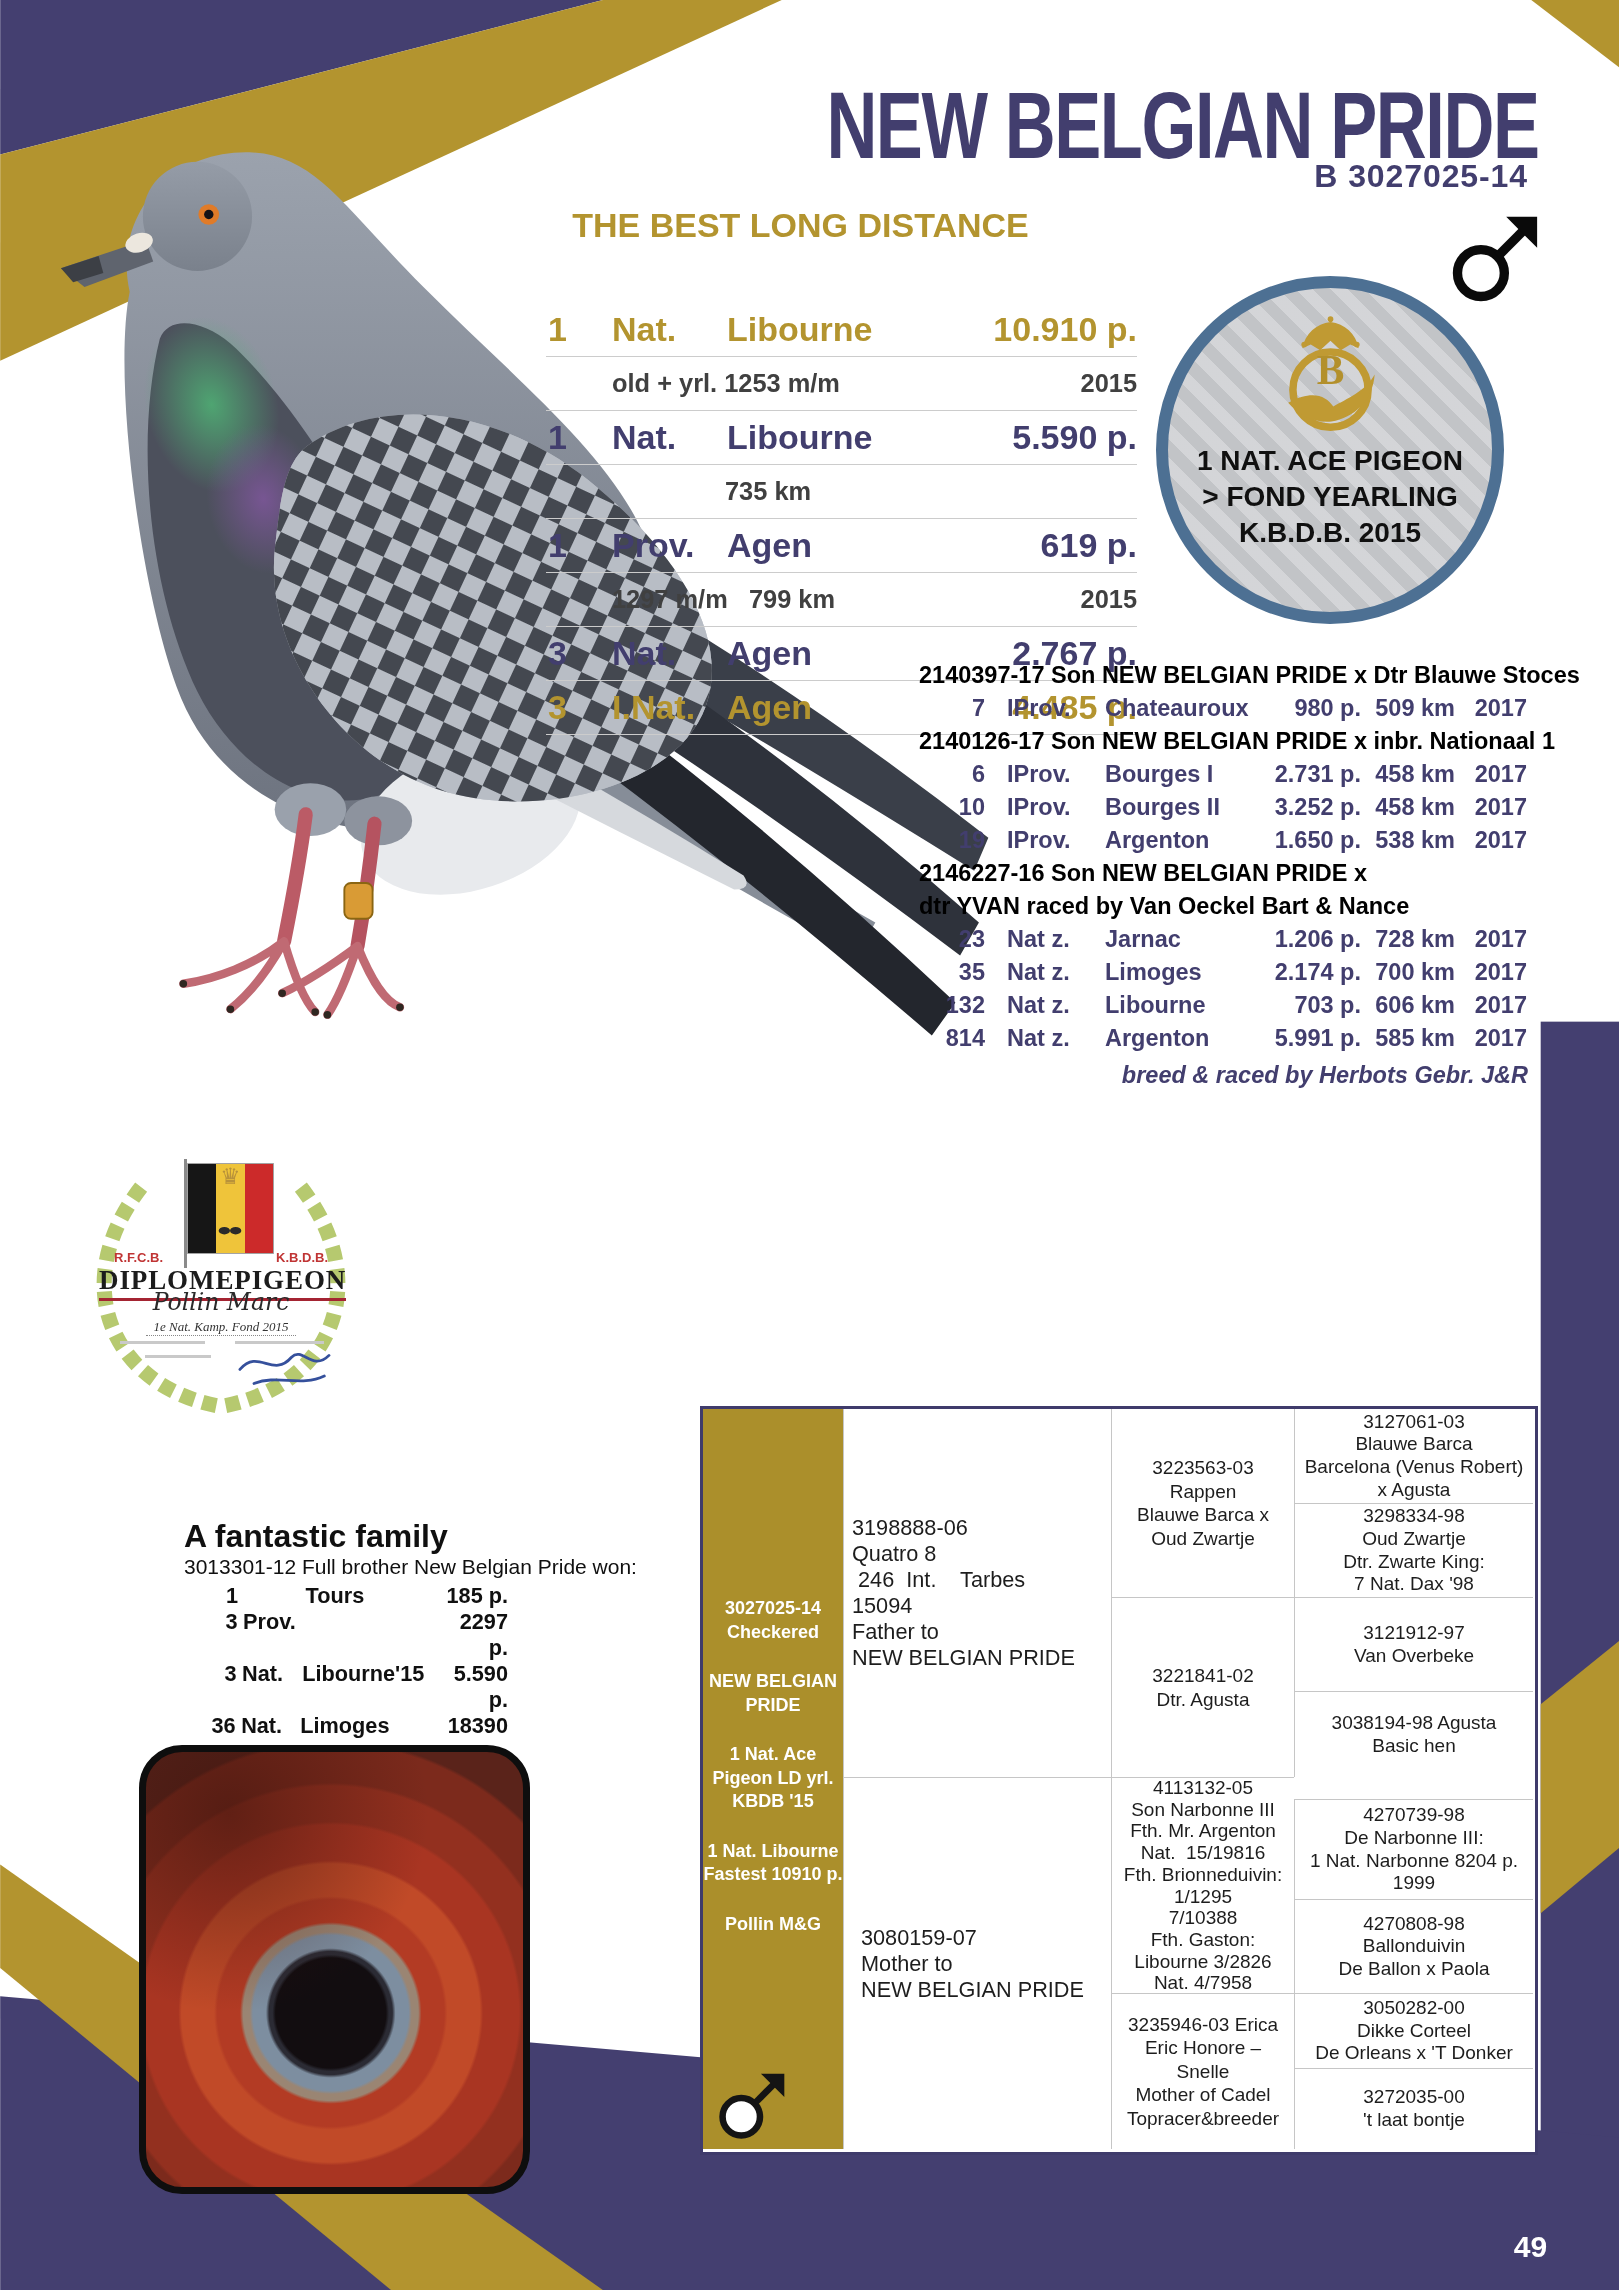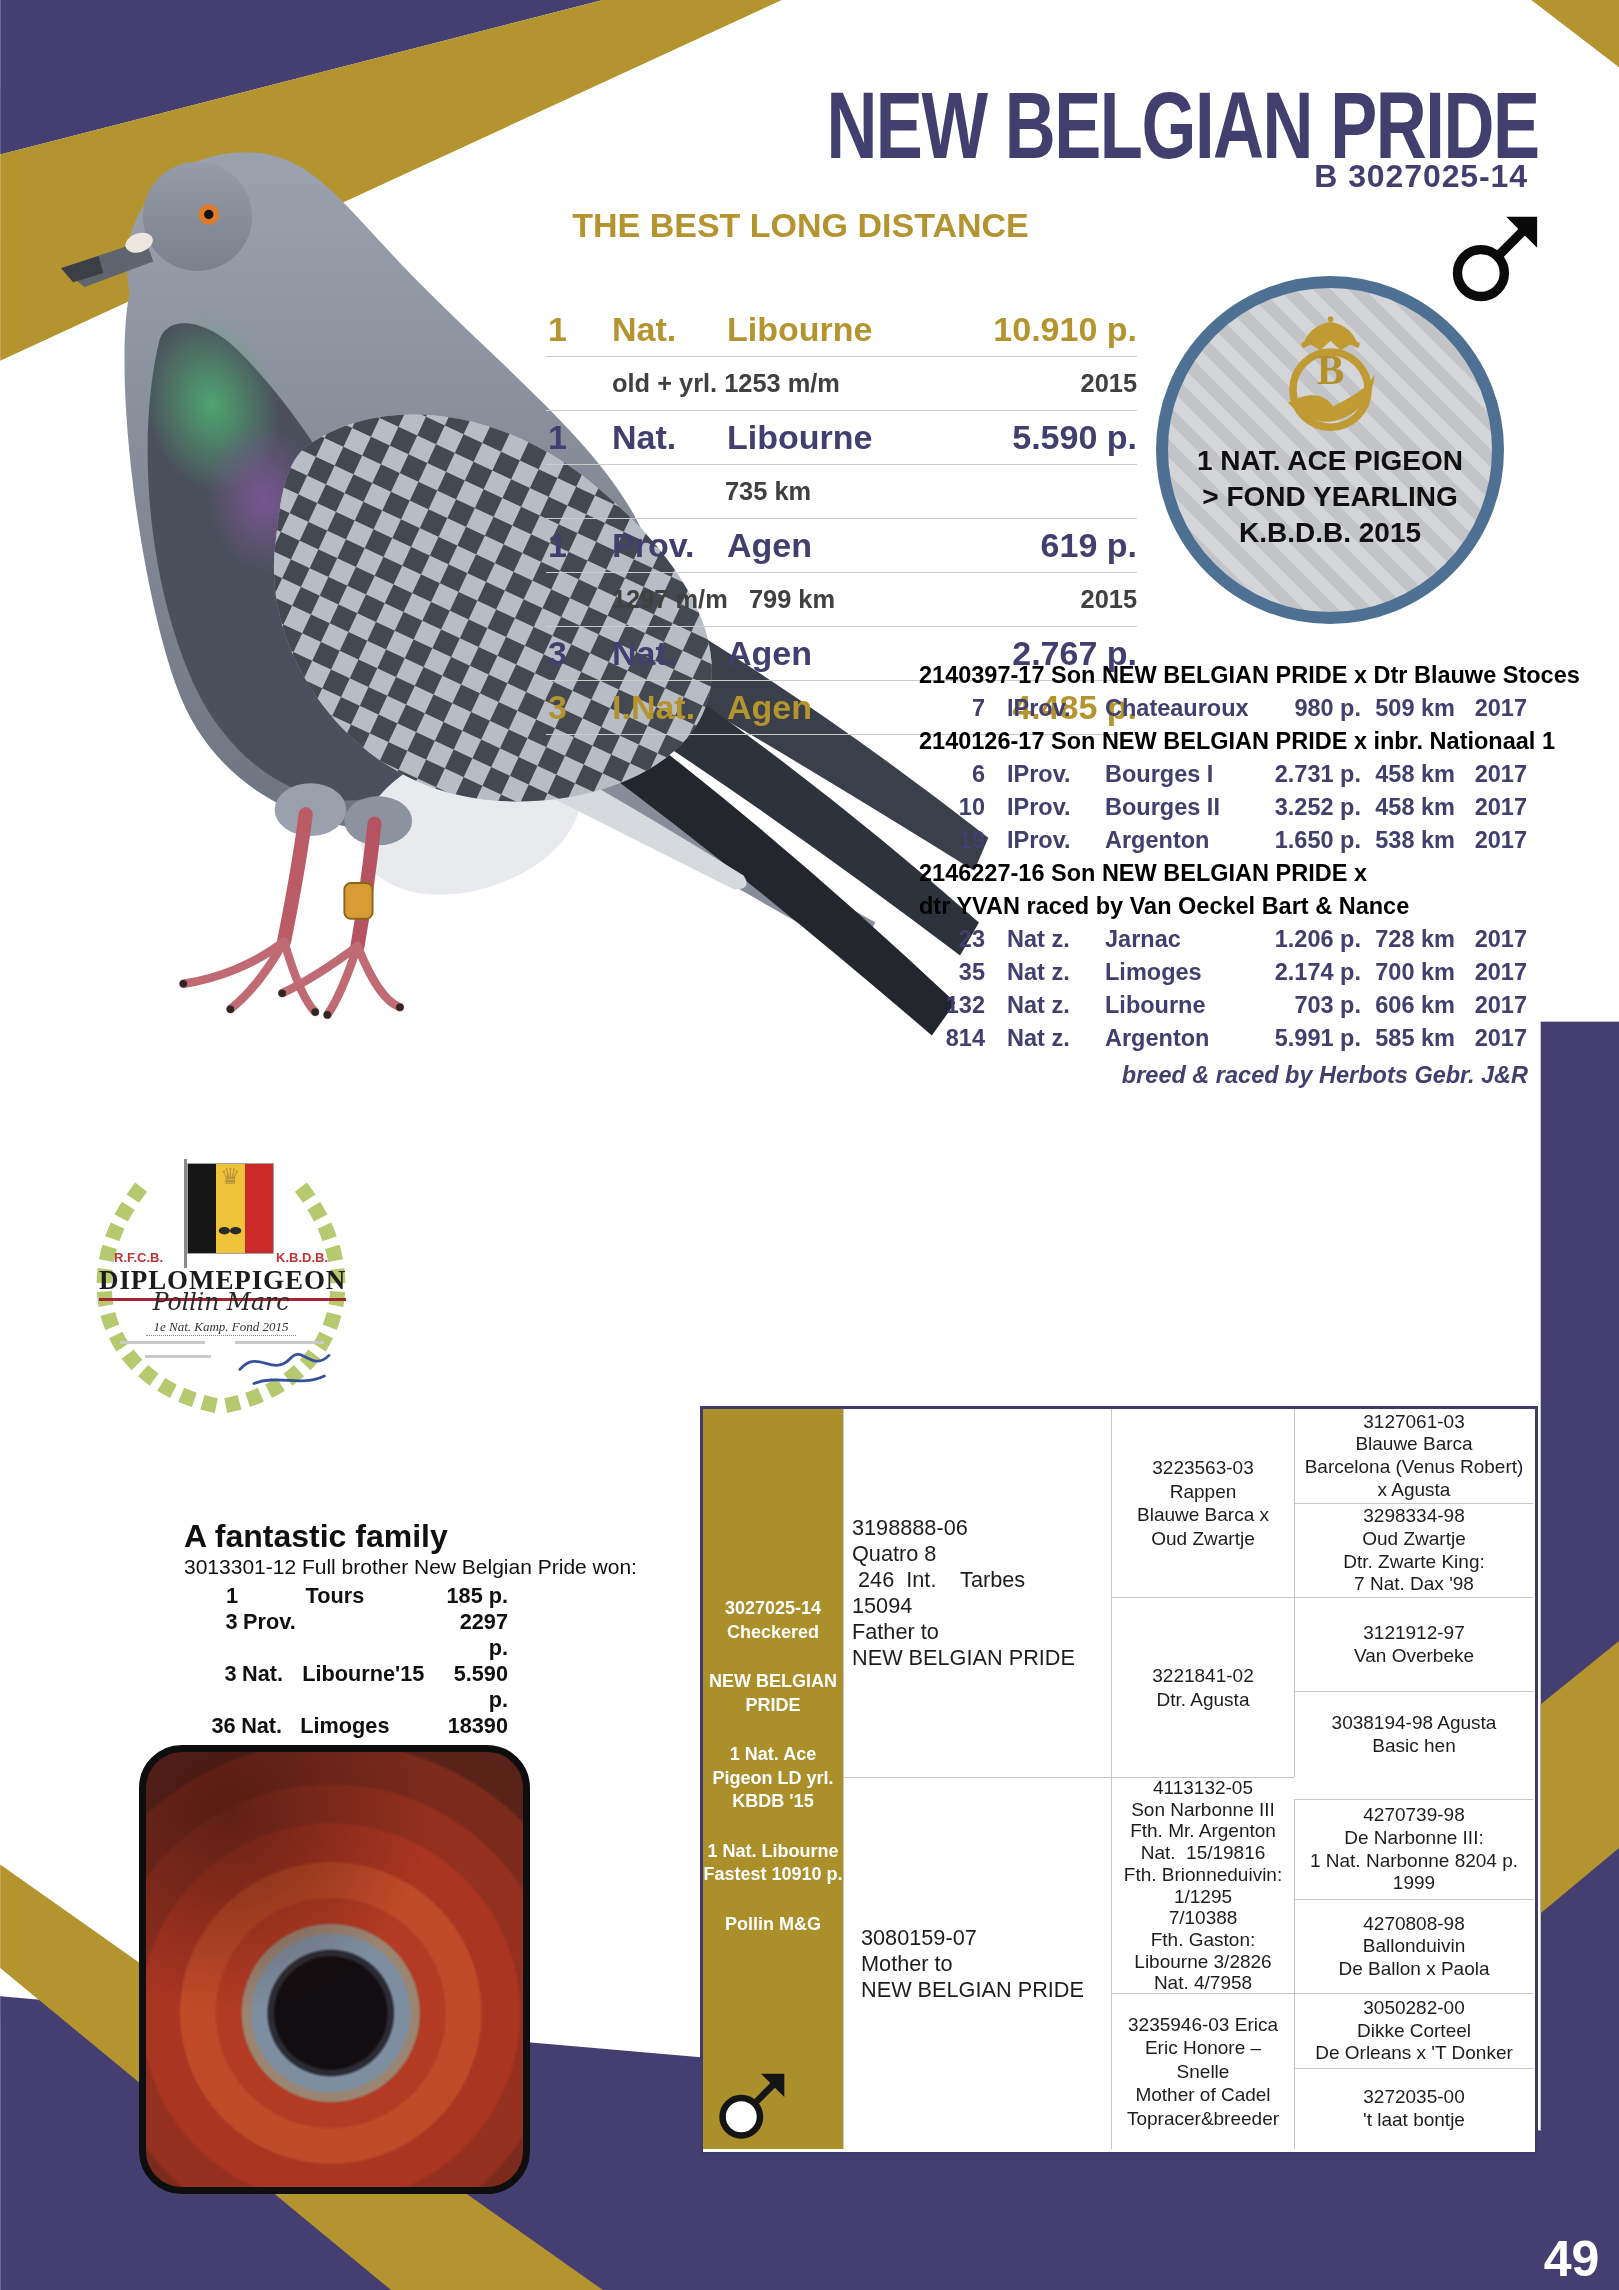--- a/index.html
+++ b/index.html
@@ -105,22 +105,22 @@
   .bt{border-top:1.9px solid #c6c6c6;}
   .pf{grid-column:2;grid-row:1/5;font-size:21.7px;line-height:26px;padding-left:8px;}
   .pm{grid-column:2;grid-row:5/9;font-size:21.7px;line-height:26px;padding-left:17px;}
   .pg{grid-column:3;font-size:19px;line-height:23.5px;text-align:center;}
   .pg1{grid-row:1/3;} .pg2{grid-row:3/5;} .pg3{grid-row:5/7;line-height:21.7px;} .pg4{grid-row:7/9;}
   .pq{grid-column:4;font-size:19px;line-height:22.6px;text-align:center;}
   .pq1{grid-row:1;} .pq2{grid-row:2;} .pq3{grid-row:3;} .pq4{grid-row:4;}
   .pq5{grid-row:5;margin-top:22px;} .pq6{grid-row:6;} .pq7{grid-row:7;} .pq8{grid-row:8;}
   .psex{position:absolute;left:13px;bottom:7.5px;}
 
-  .pagenum{position:absolute;left:1534px;top:2230px;width:75px;text-align:center;
-           font-size:50px;font-weight:bold;color:#ffffff;}
+  .pagenum{position:absolute;left:1493px;top:2230px;width:75px;text-align:center;
+           font-size:30px;font-weight:bold;color:#ffffff;}
 </style>
 </head>
 <body>
 
 <div class="page">
 
   <svg class="abs" style="left:0;top:0;" width="1620" height="2290" viewBox="0 0 1720 2432">
     <polygon points="0,0 640,0 0,164" fill="#443f70"></polygon>
     <polygon points="640,0 830,0 0,383 0,164" fill="#b3942f"></polygon>
     <polygon points="1626,0 1720,0 1720,72" fill="#b3942f"></polygon>

